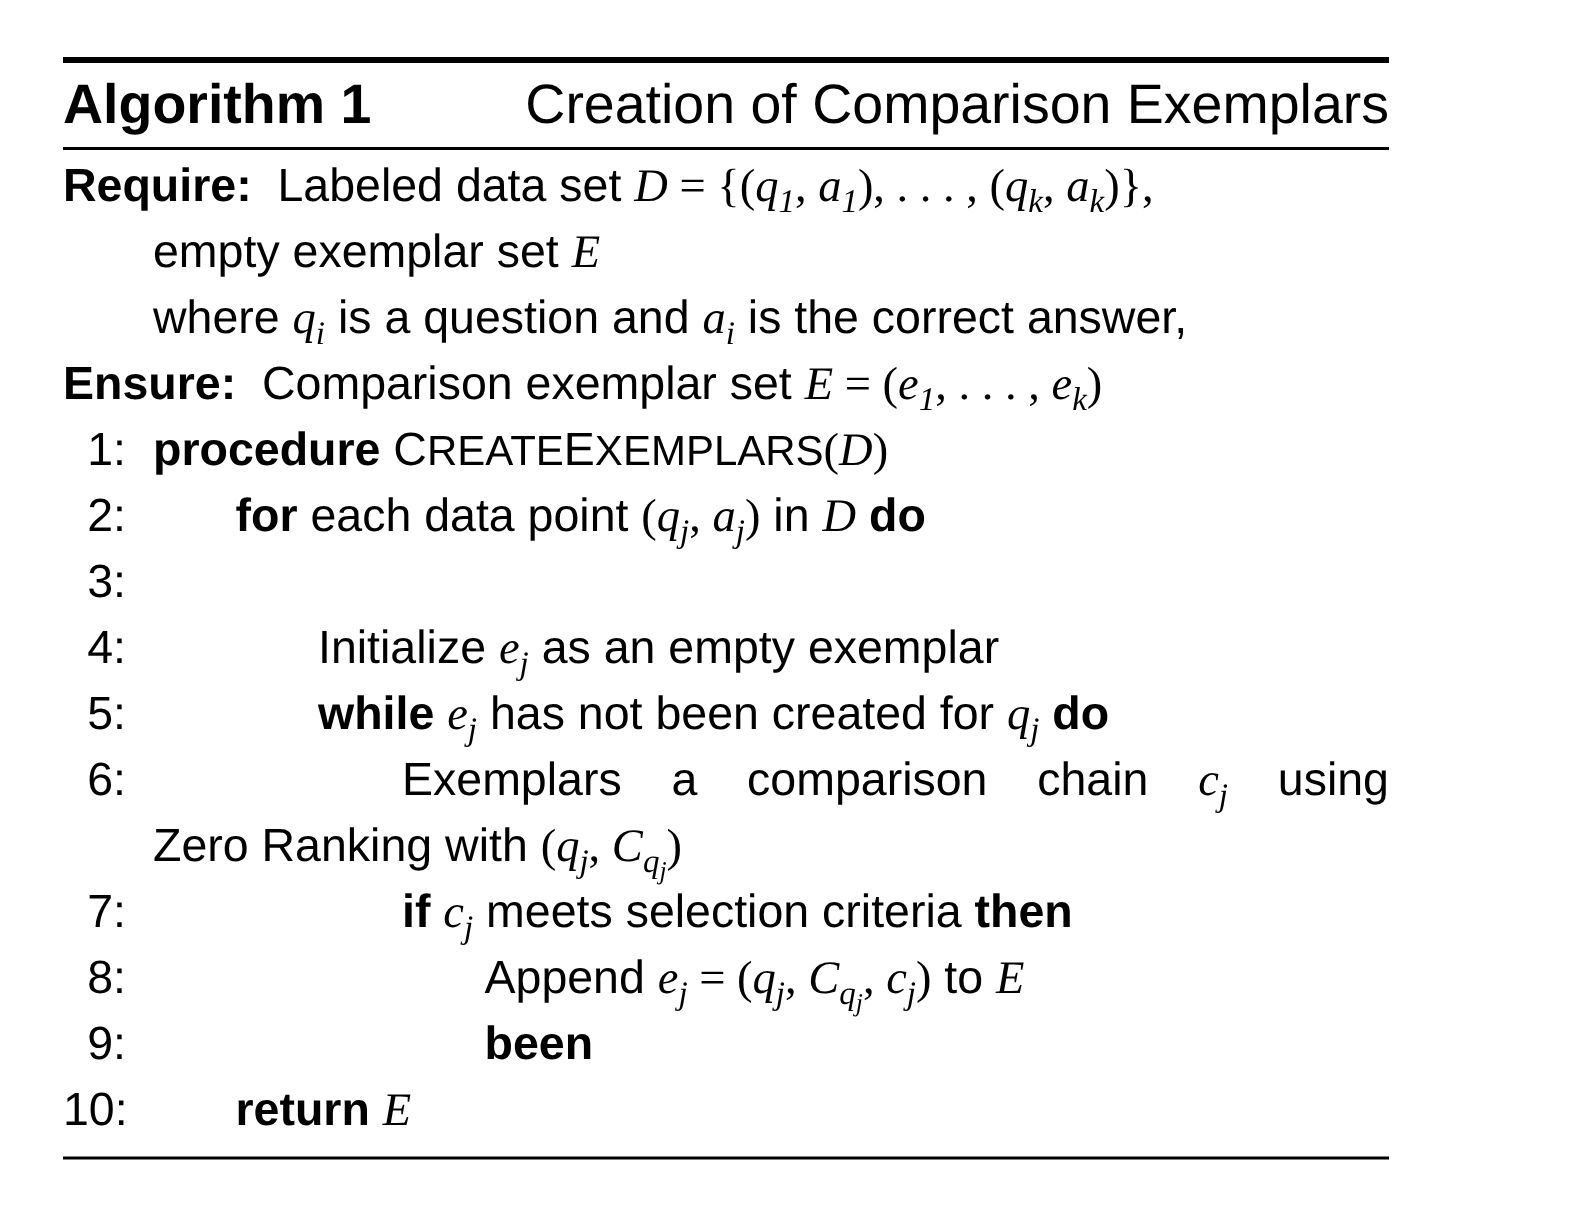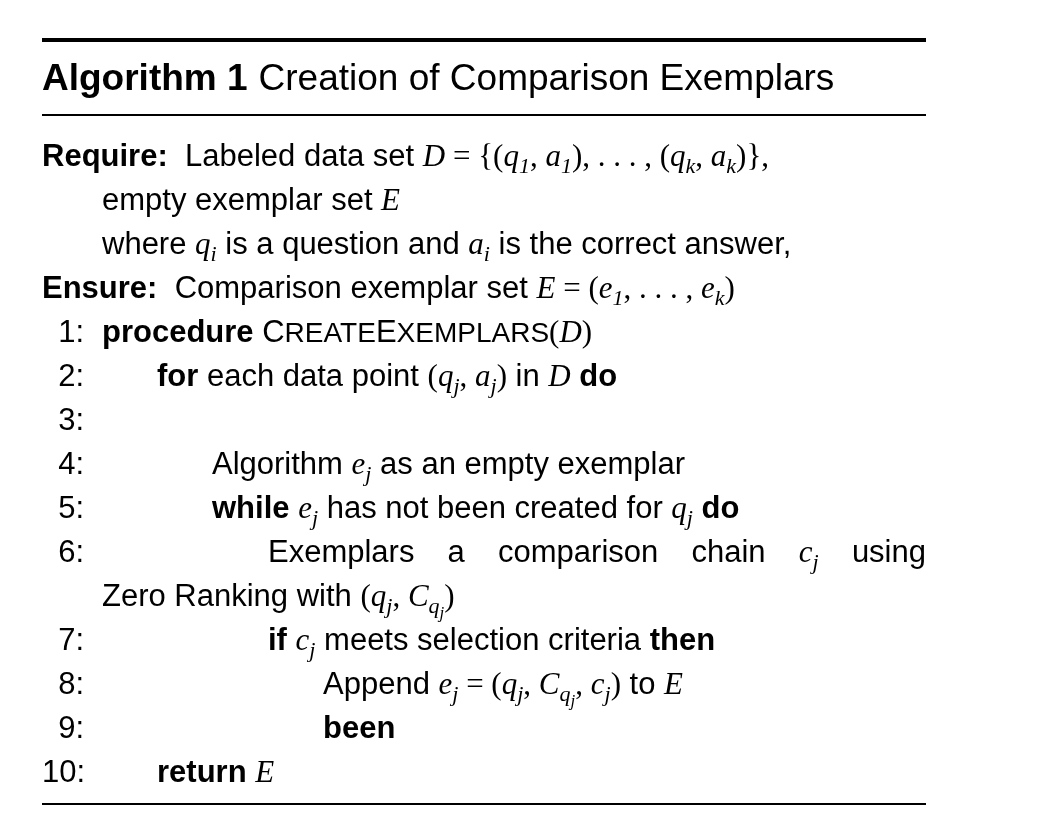--- a/index.html
+++ b/index.html
@@ -13,30 +13,31 @@
   .algo {
     position: absolute;
     left: 42px; top: 38px;
     width: 884px;
   }
   .rule { background: #000000; }
   .rule-top { height: 4px; }
   .rule-mid { height: 2px; }
   .rule-bottom { height: 2px; margin-top: 9px; }
   .titlebar {
-    height: 72px;
+    height: 56px;
     display: flex;
     align-items: center;
     font-size: 37px;
     white-space: nowrap;
+    justify-content: space-between;
   }
   .t-label { font-weight: bold; }
   .t-title { margin-left: 11px; }
   .algo-body {
-    padding-top: 18px;
+    padding-top: 2px;
     font-size: 31px;
     line-height: 44px;
   }
   .line {
     position: relative;
     height: 44px;
     white-space: nowrap;
   }
   .line .num {
     position: absolute;
@@ -78,21 +79,21 @@
   </div>
   <div class="rule rule-mid"></div>
   <div class="algo-body" id="algo-body">
       <div class="line"><span class="content" style="margin-left: 0px;"><span class="seg-b">Require:</span><span class="seg-p">&nbsp; Labeled data set </span><span class="seg-mi">D</span><span class="seg-mup"> = {(</span><span class="seg-mi">q</span><span class="seg-sub">1</span><span class="seg-mup">, </span><span class="seg-mi">a</span><span class="seg-sub">1</span><span class="seg-mup">), . . . , (</span><span class="seg-mi">q</span><span class="seg-sub">k</span><span class="seg-mup">, </span><span class="seg-mi">a</span><span class="seg-sub">k</span><span class="seg-mup">)},</span></span></div>
       <div class="line"><span class="content" style="margin-left: 60px;"><span class="seg-p">empty exemplar set </span><span class="seg-mi">E</span></span></div>
       <div class="line"><span class="content" style="margin-left: 60px;"><span class="seg-p">where </span><span class="seg-mi">q</span><span class="seg-sub">i</span><span class="seg-p"> is a question and </span><span class="seg-mi">a</span><span class="seg-sub">i</span><span class="seg-p"> is the correct answer,</span></span></div>
       <div class="line"><span class="content" style="margin-left: 0px;"><span class="seg-b">Ensure:</span><span class="seg-p">&nbsp; Comparison exemplar set </span><span class="seg-mi">E</span><span class="seg-mup"> = (</span><span class="seg-mi">e</span><span class="seg-sub">1</span><span class="seg-mup">, . . . , </span><span class="seg-mi">e</span><span class="seg-sub">k</span><span class="seg-mup">)</span></span></div>
       <div class="line"><span class="num">1:</span><span class="content" style="margin-left: 60px;"><span class="seg-b">procedure </span><span class="seg-sclg">C</span><span class="seg-scsm">REATE</span><span class="seg-sclg">E</span><span class="seg-scsm">XEMPLARS</span><span class="seg-mup">(</span><span class="seg-mi">D</span><span class="seg-mup">)</span></span></div>
       <div class="line"><span class="num">2:</span><span class="content" style="margin-left: 115px;"><span class="seg-b">for</span><span class="seg-p"> each data point </span><span class="seg-mup">(</span><span class="seg-mi">q</span><span class="seg-sub">j</span><span class="seg-mup">, </span><span class="seg-mi">a</span><span class="seg-sub">j</span><span class="seg-mup">)</span><span class="seg-p"> in </span><span class="seg-mi">D</span><span class="seg-p"> </span><span class="seg-b">do</span></span></div>
       <div class="line"><span class="num">3:</span></div>
-      <div class="line"><span class="num">4:</span><span class="content" style="margin-left: 170px;"><span class="seg-p">Algorithm </span><span class="seg-mi">e</span><span class="seg-sub">j</span><span class="seg-p"> as an empty exemplar</span></span></div>
+      <div class="line"><span class="num">4:</span><span class="content" style="margin-left: 170px;"><span class="seg-p">Initialize </span><span class="seg-mi">e</span><span class="seg-sub">j</span><span class="seg-p"> as an empty exemplar</span></span></div>
       <div class="line"><span class="num">5:</span><span class="content" style="margin-left: 170px;"><span class="seg-b">while </span><span class="seg-mi">e</span><span class="seg-sub">j</span><span class="seg-p"> has not been created for </span><span class="seg-mi">q</span><span class="seg-sub">j</span><span class="seg-p"> </span><span class="seg-b">do</span></span></div>
       <div class="line justify">
         <span class="num">6:</span>
         <span class="content" style="margin-left: 226px;"><span class="seg-p">Exemplars a comparison chain </span><span class="seg-mi">c</span><span class="seg-sub">j</span><span class="seg-p"> using</span></span>
       </div>
       <div class="line"><span class="content" style="margin-left: 60px;"><span class="seg-p">Zero Ranking with </span><span class="seg-mup">(</span><span class="seg-mi">q</span><span class="seg-sub">j</span><span class="seg-mup">, </span><span class="seg-mi">C</span><span class="seg-sub">q</span><span class="seg-subsub">j</span><span class="seg-mup">)</span></span></div>
       <div class="line"><span class="num">7:</span><span class="content" style="margin-left: 226px;"><span class="seg-b">if </span><span class="seg-mi">c</span><span class="seg-sub">j</span><span class="seg-p"> meets selection criteria </span><span class="seg-b">then</span></span></div>
       <div class="line"><span class="num">8:</span><span class="content" style="margin-left: 281px;"><span class="seg-p">Append </span><span class="seg-mi">e</span><span class="seg-sub">j</span><span class="seg-mup"> = (</span><span class="seg-mi">q</span><span class="seg-sub">j</span><span class="seg-mup">, </span><span class="seg-mi">C</span><span class="seg-sub">q</span><span class="seg-subsub">j</span><span class="seg-mup">, </span><span class="seg-mi">c</span><span class="seg-sub">j</span><span class="seg-mup">)</span><span class="seg-p"> to </span><span class="seg-mi">E</span></span></div>
       <div class="line"><span class="num">9:</span><span class="content" style="margin-left: 281px;"><span class="seg-b">been</span></span></div>
       <div class="line"><span class="num">10:</span><span class="content" style="margin-left: 115px;"><span class="seg-b">return </span><span class="seg-mi">E</span></span></div>

